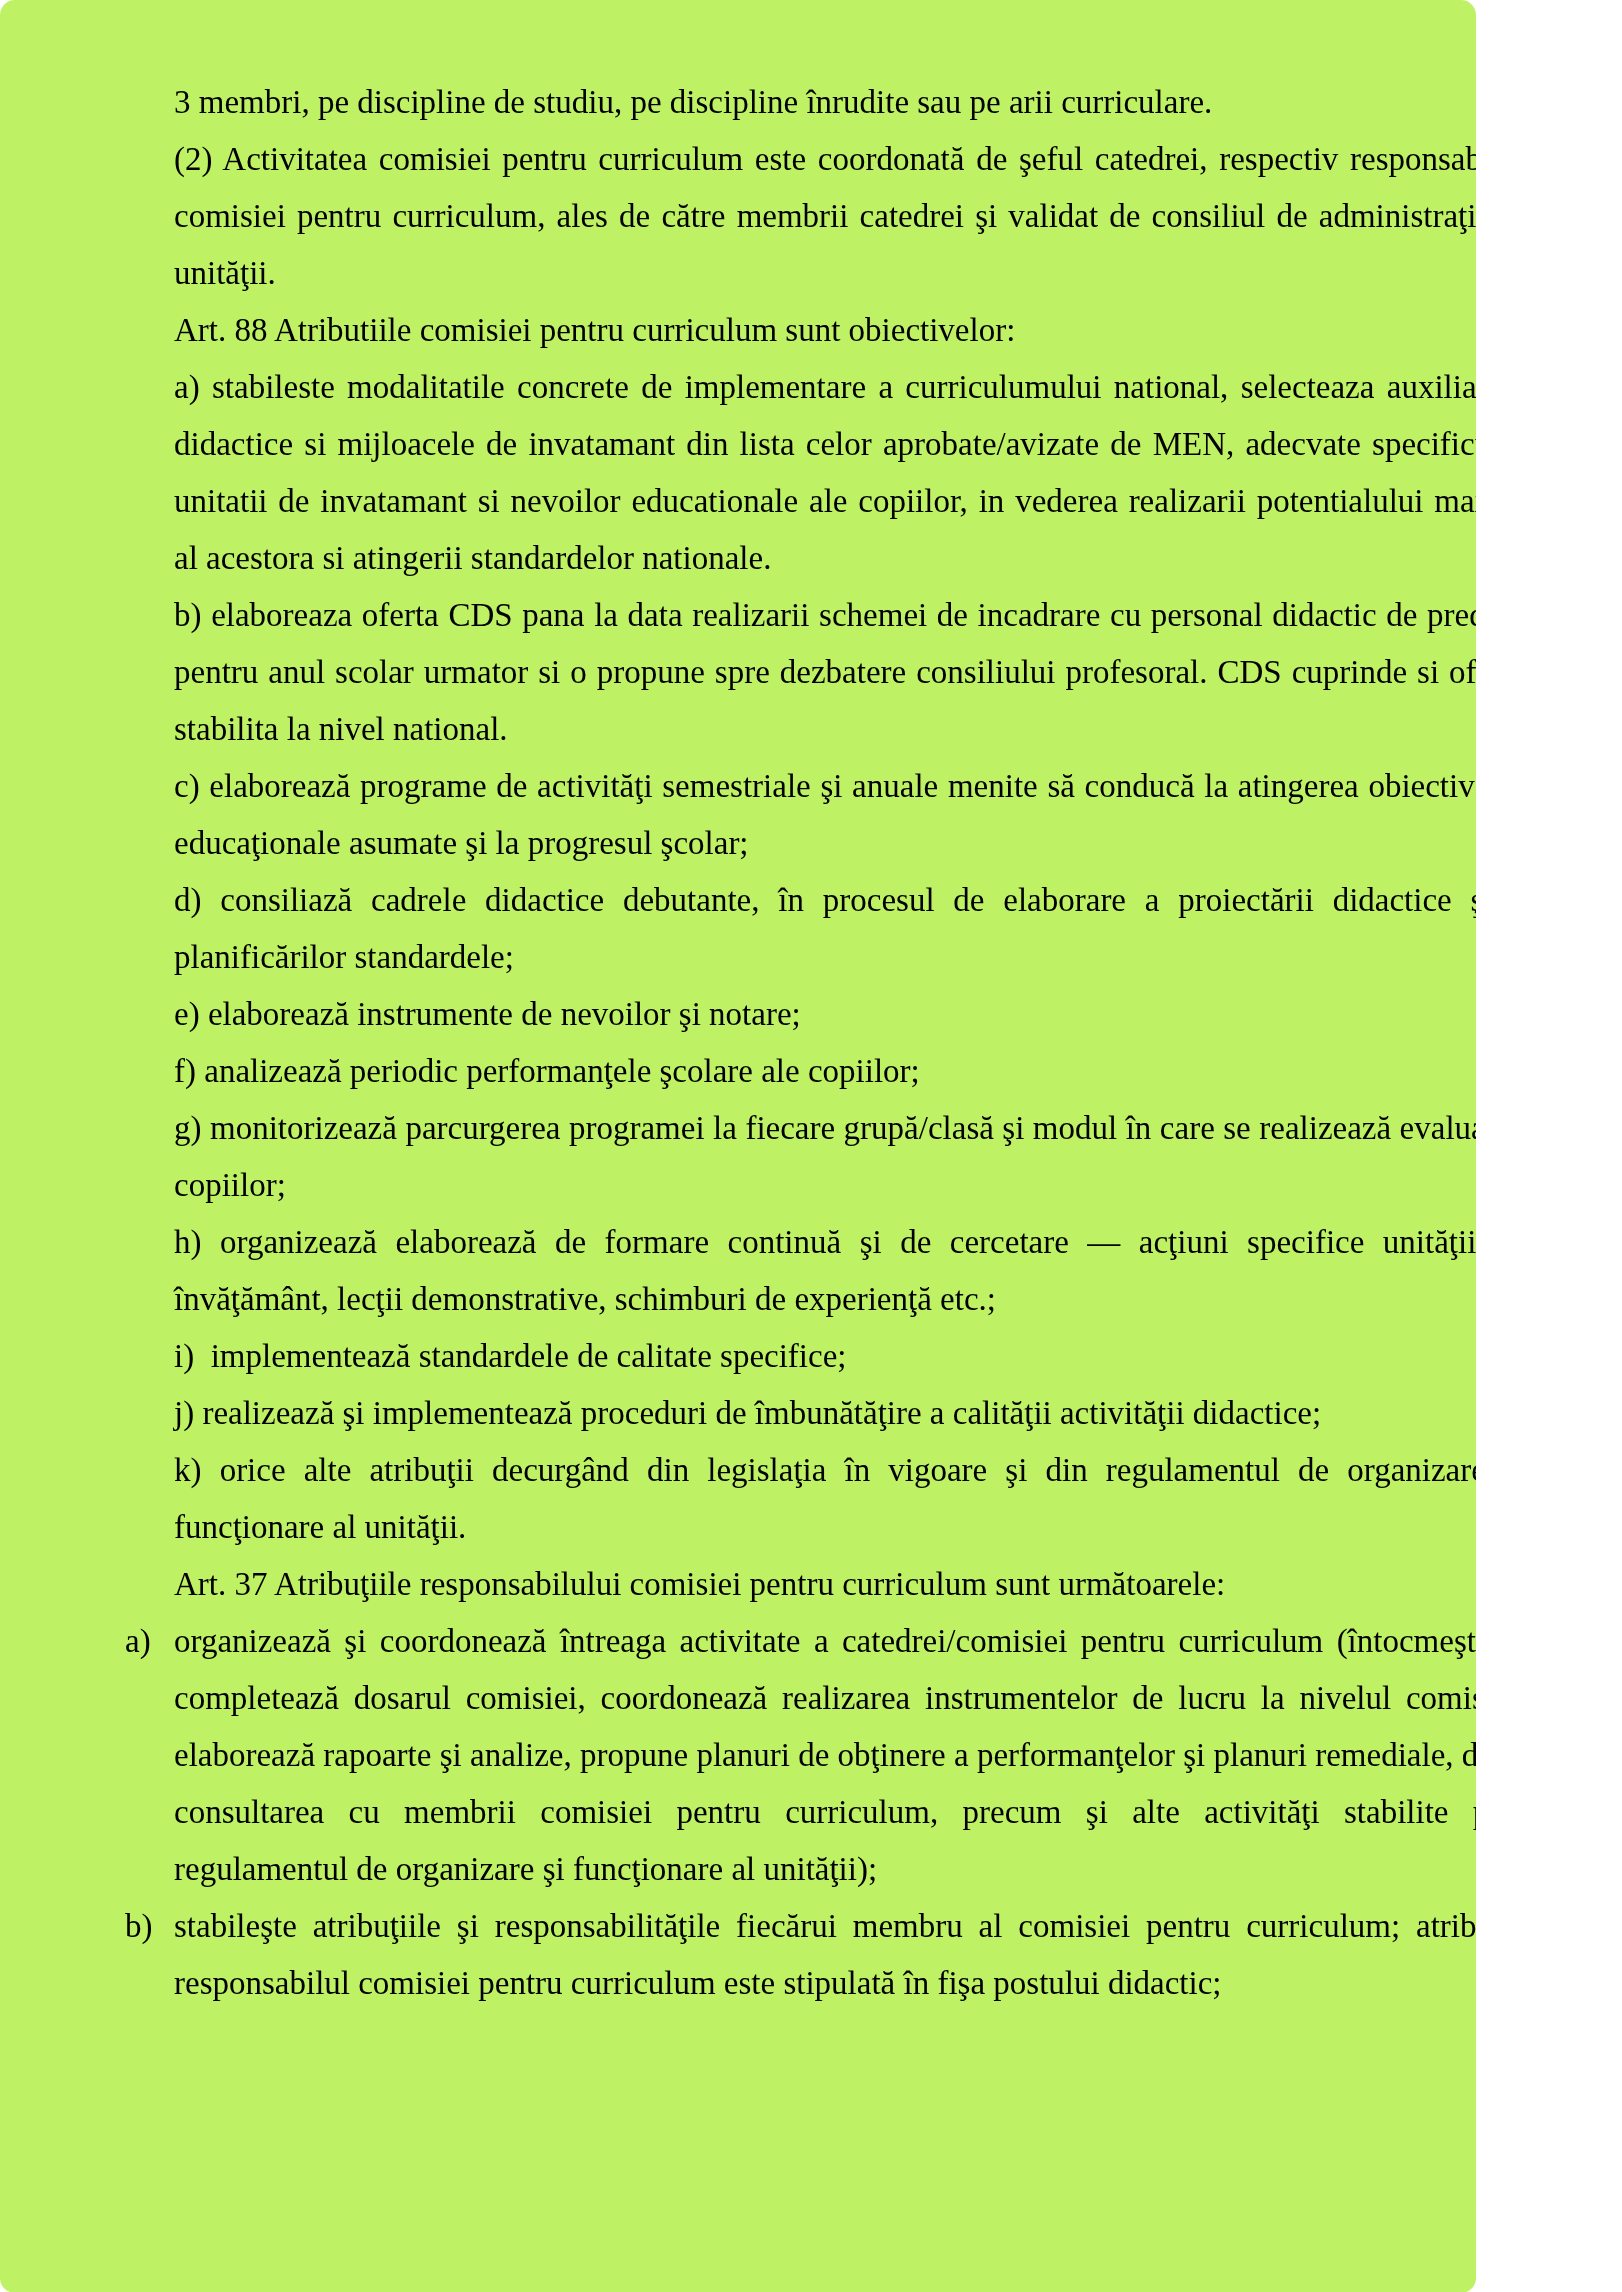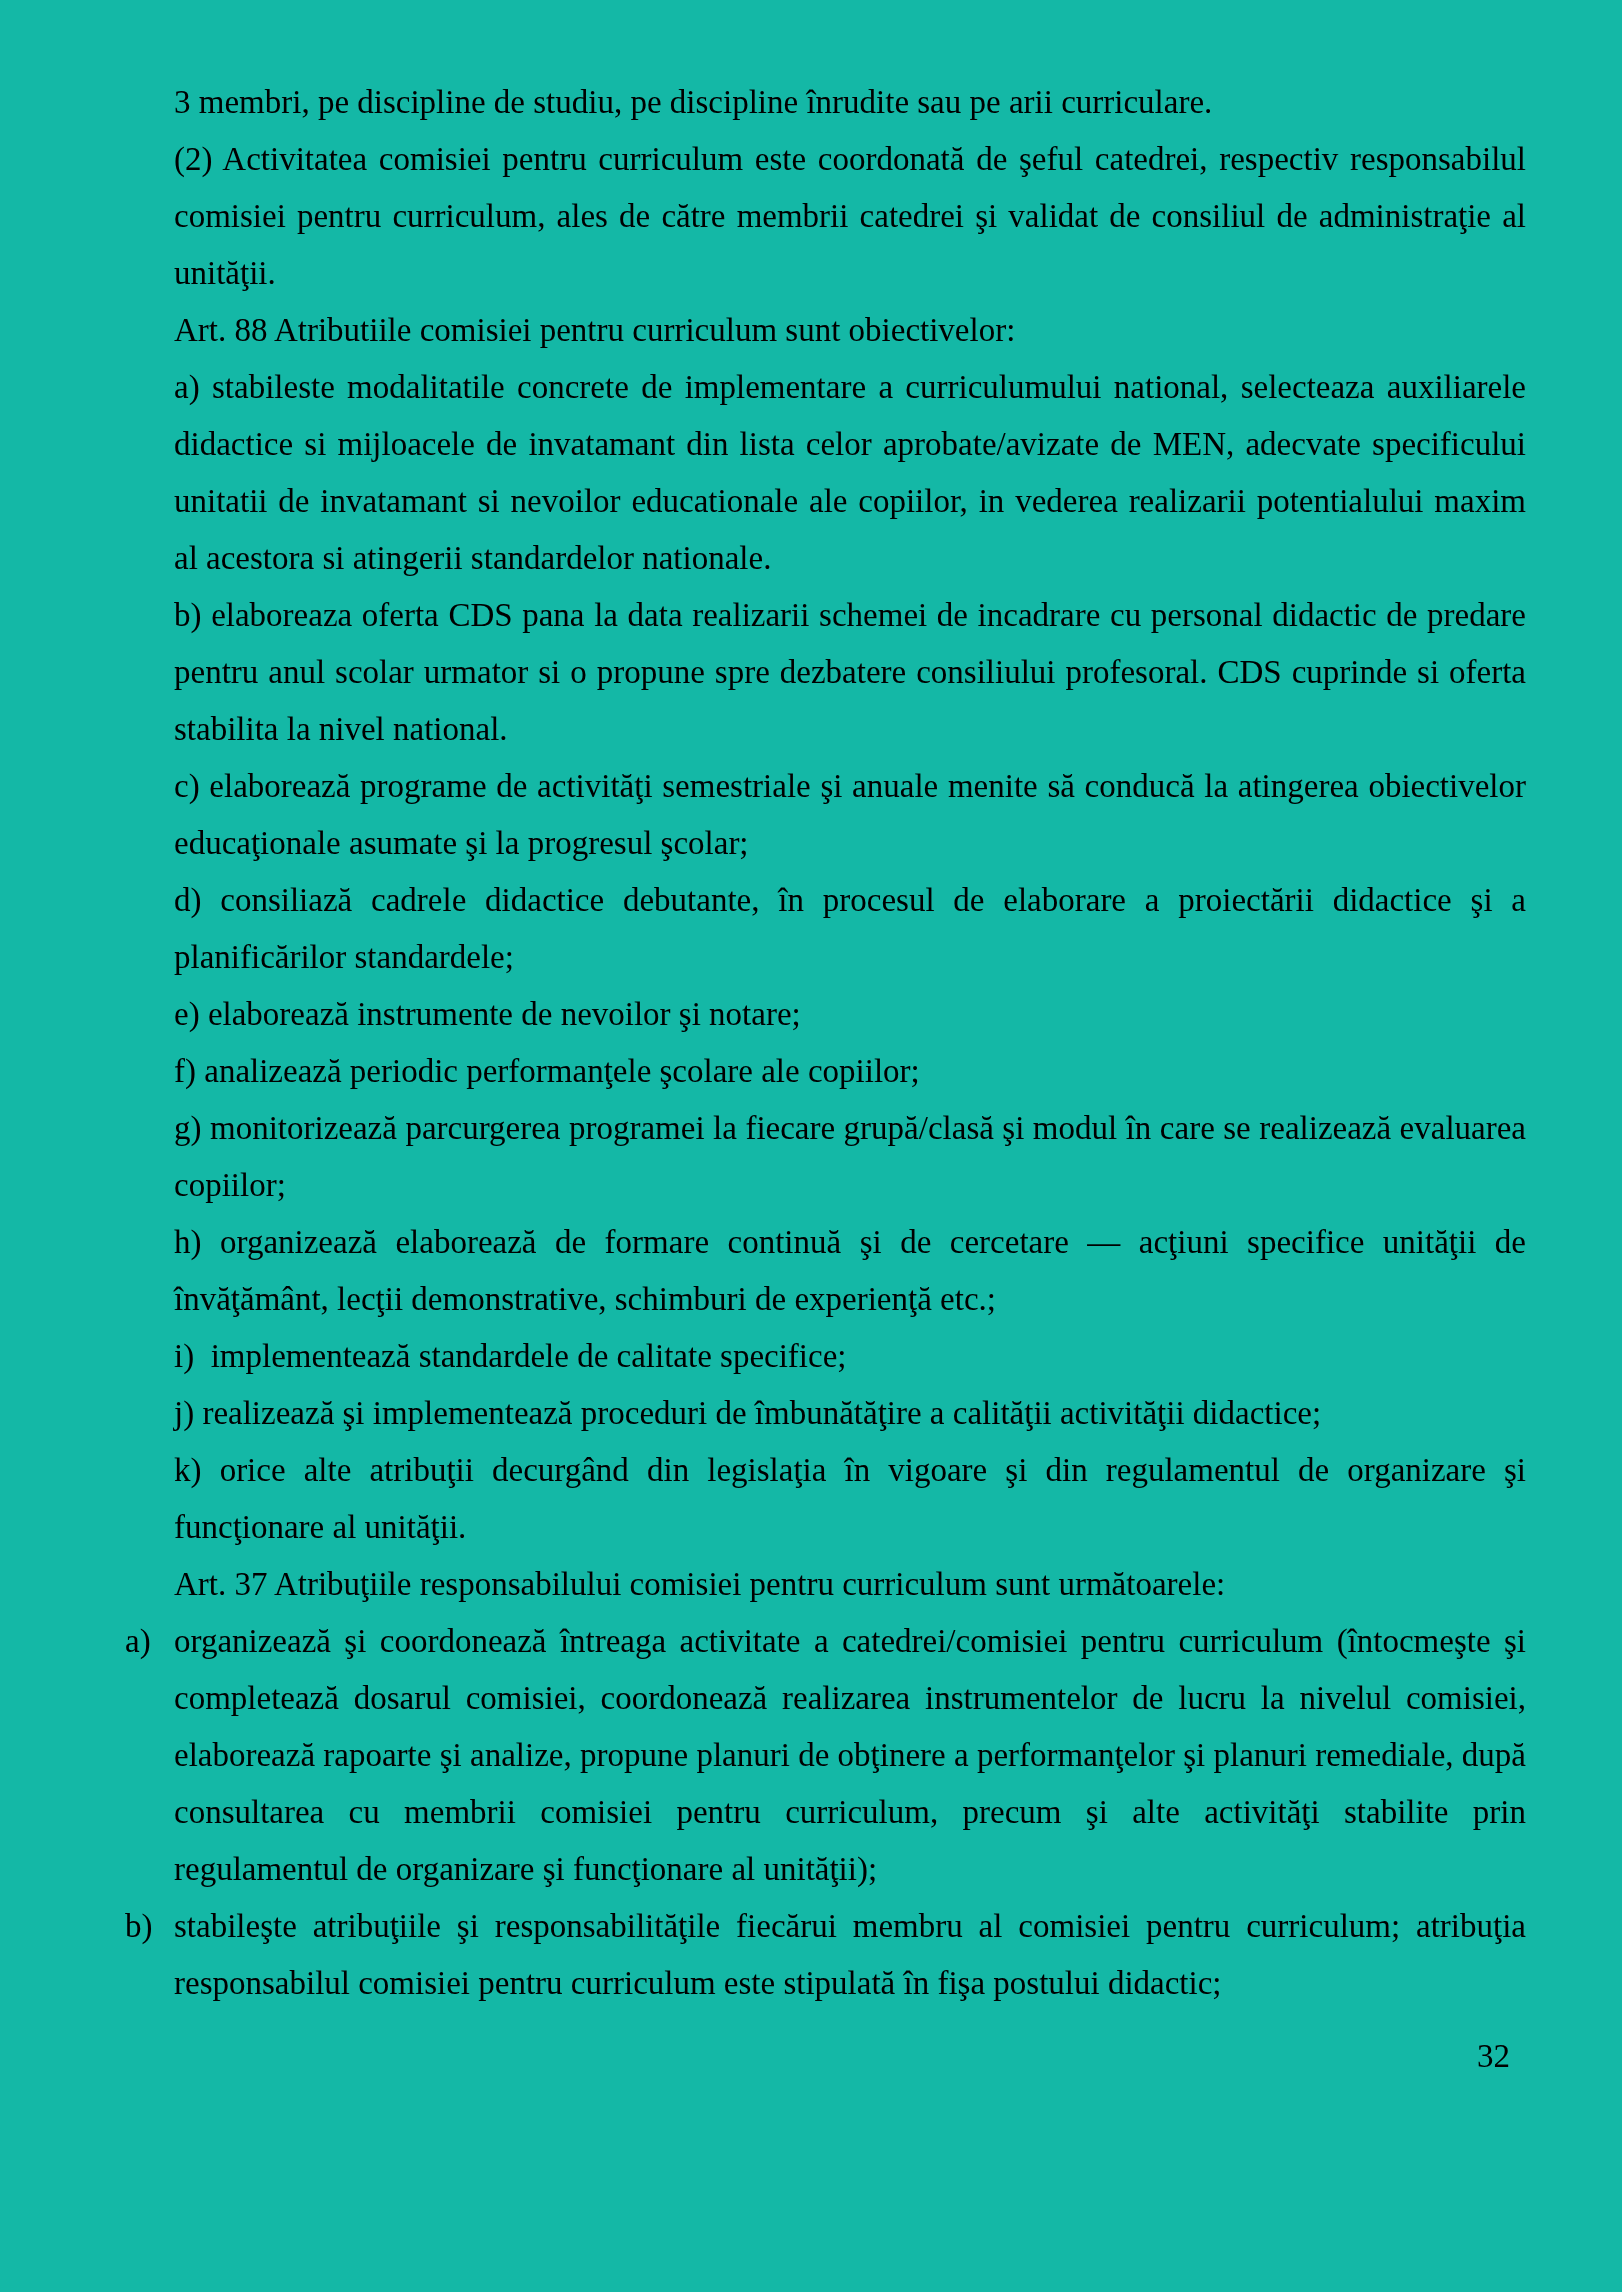--- a/index.html
+++ b/index.html
@@ -1,25 +1,26 @@
 <!DOCTYPE html>
 <html lang="ro"><head>
 <meta charset="utf-8">
 <style>
   html, body { margin: 0; padding: 0; background: #ffffff; }
   .page {
     position: relative;
-    width: 1622px;
+    width: 1476px;
     height: 2293px;
-    background: #14b8a6;
+    background: #bef264;
     overflow: hidden;
     font-family: "Liberation Serif", "DejaVu Serif", serif;
     font-size: 33px;
     line-height: 57px;
     color: #000000;
+    border-radius: 15px;
     -webkit-font-smoothing: antialiased;
   }
   .content {
     position: absolute;
     left: 174px;
     top: 74px;
     width: 1352px;
   }
   .para {
     margin: 0;

